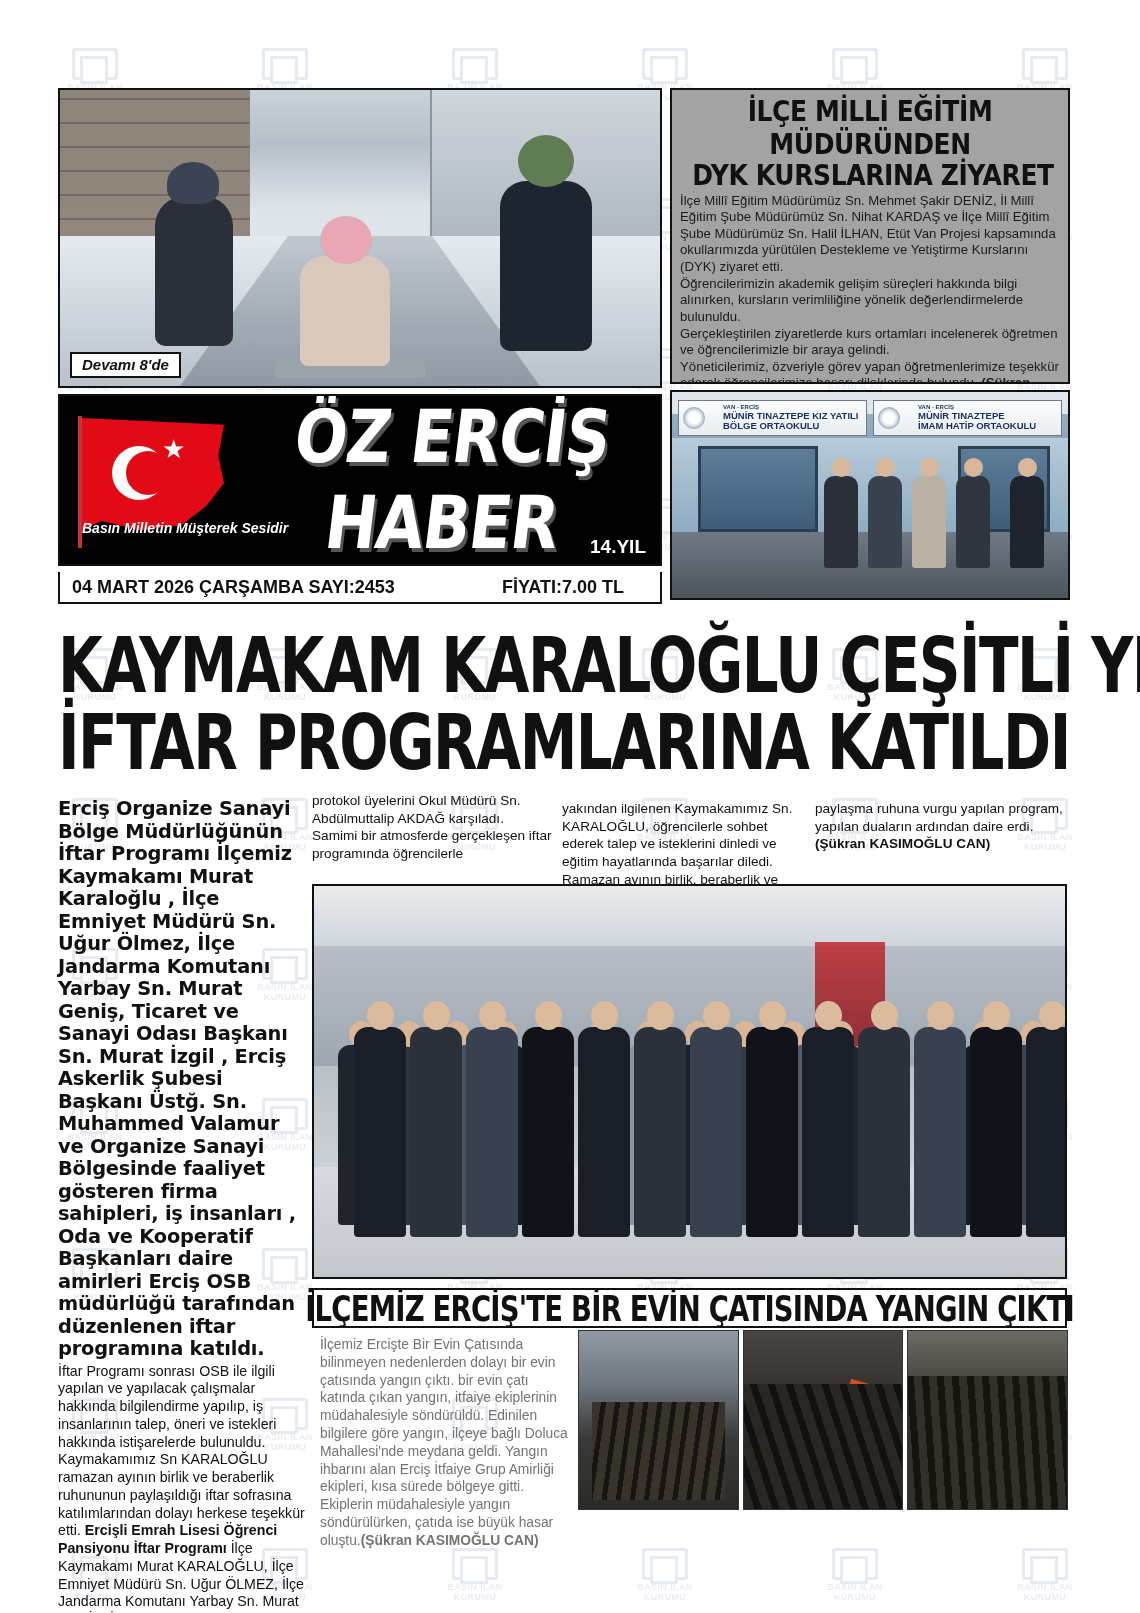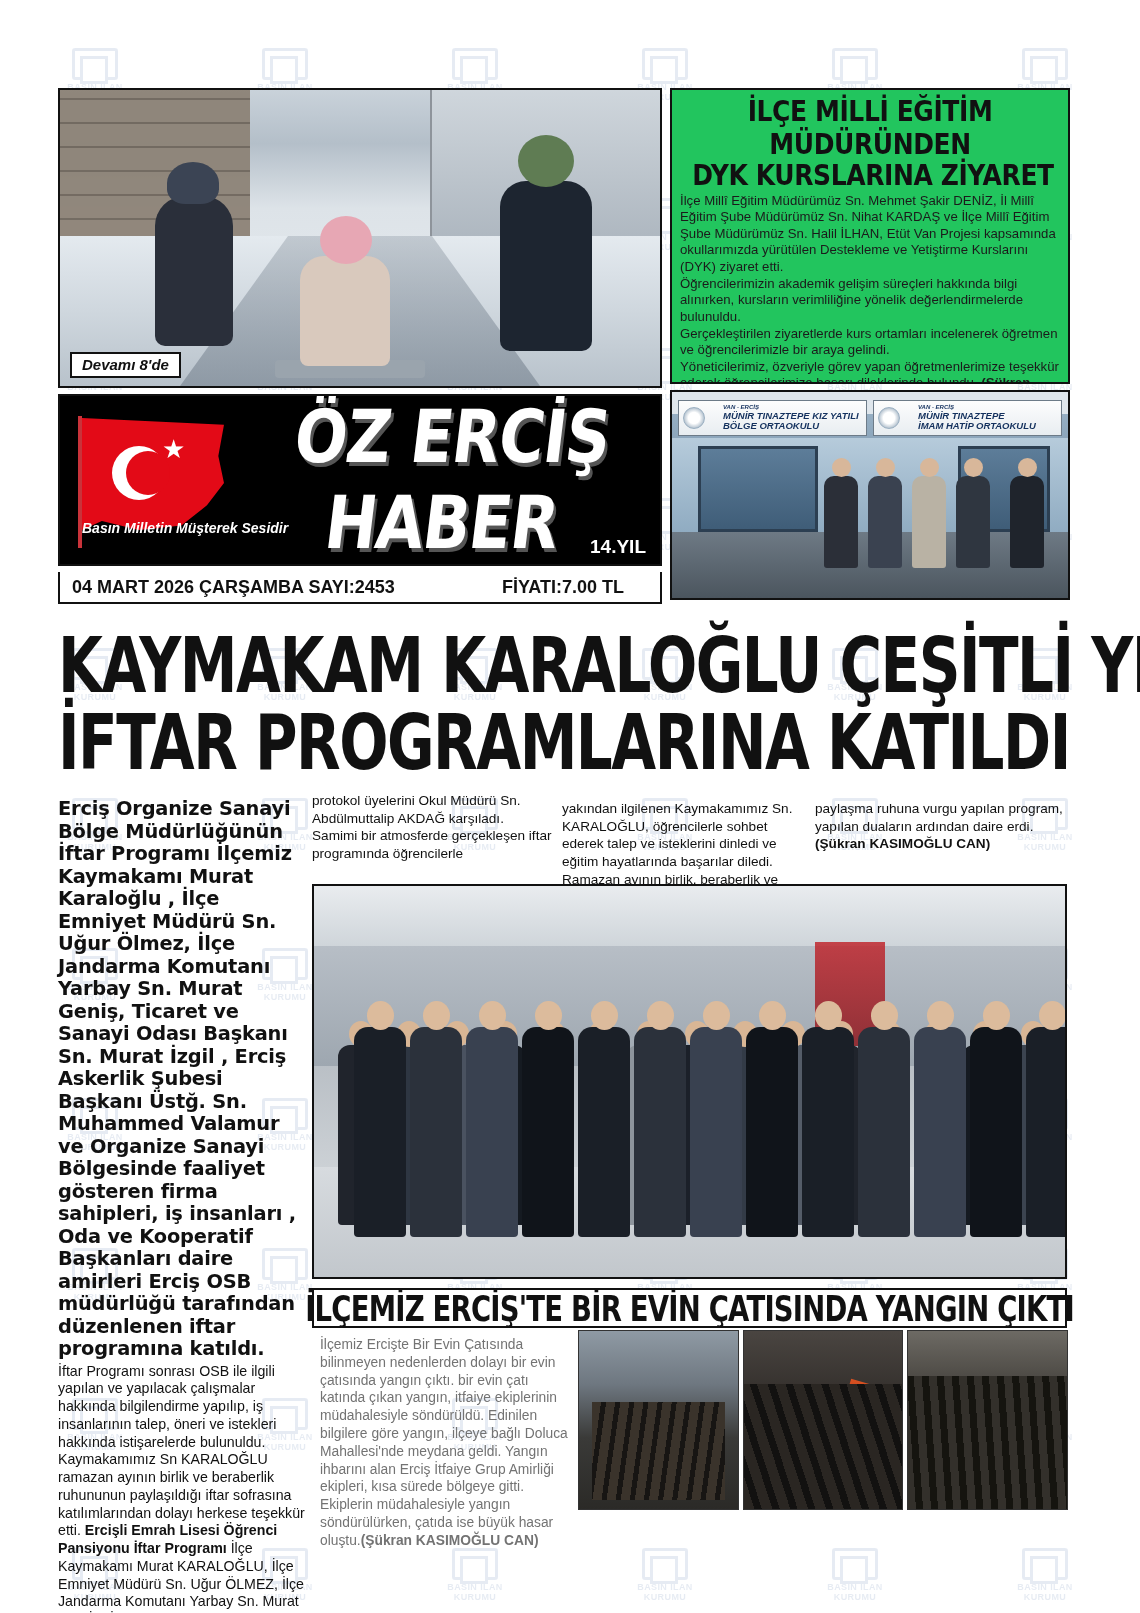--- a/index.html
+++ b/index.html
@@ -208,21 +208,21 @@
     background: #fff;
   }
   .dateline .fiyat { padding-right: 24px; }
 
   
   .dyk-box {
     border: 2px solid #111;
     padding: 6px 8px 21px;
     height: 296px;
     overflow: hidden;
-    background: #22c55e;
+    background: #a3a3a3;
   }
   .dyk-head {
     font-family: "DejaVu Sans", sans-serif;
     font-weight: 900;
     font-size: 25px;
     line-height: 1.1;
     color: #111;
     text-align: center;
     letter-spacing: -.4px;
     transform: scaleY(1.15);
@@ -250,21 +250,20 @@
   .sp-sign {
     position: absolute; top: 8px; left: 6px; right: 6px; height: 36px;
     display: flex; gap: 6px;
   }
   .sp-sign > div {
     flex: 1;
     background: linear-gradient(180deg,#fdfdfd,#e8edf1);
     border: 1px solid #6d7b88;
     display: flex; align-items: center; padding-left: 44px;
     position: relative;
-    font-style: italic;
   }
   .sp-sign > div::before {
     content: ""; position: absolute; left: 4px; top: 50%; transform: translateY(-50%);
     width: 20px; height: 20px; border-radius: 50%;
     background: radial-gradient(circle,#fff 40%, #b9c6d2 70%, #8fa3b4 100%);
     border: 1px solid #9bb0c2;
   }
   .sp-sign .sgn-txt {
     font-size: 9.5px; font-weight: bold; color: #14315e; line-height: 1.12;
   }

